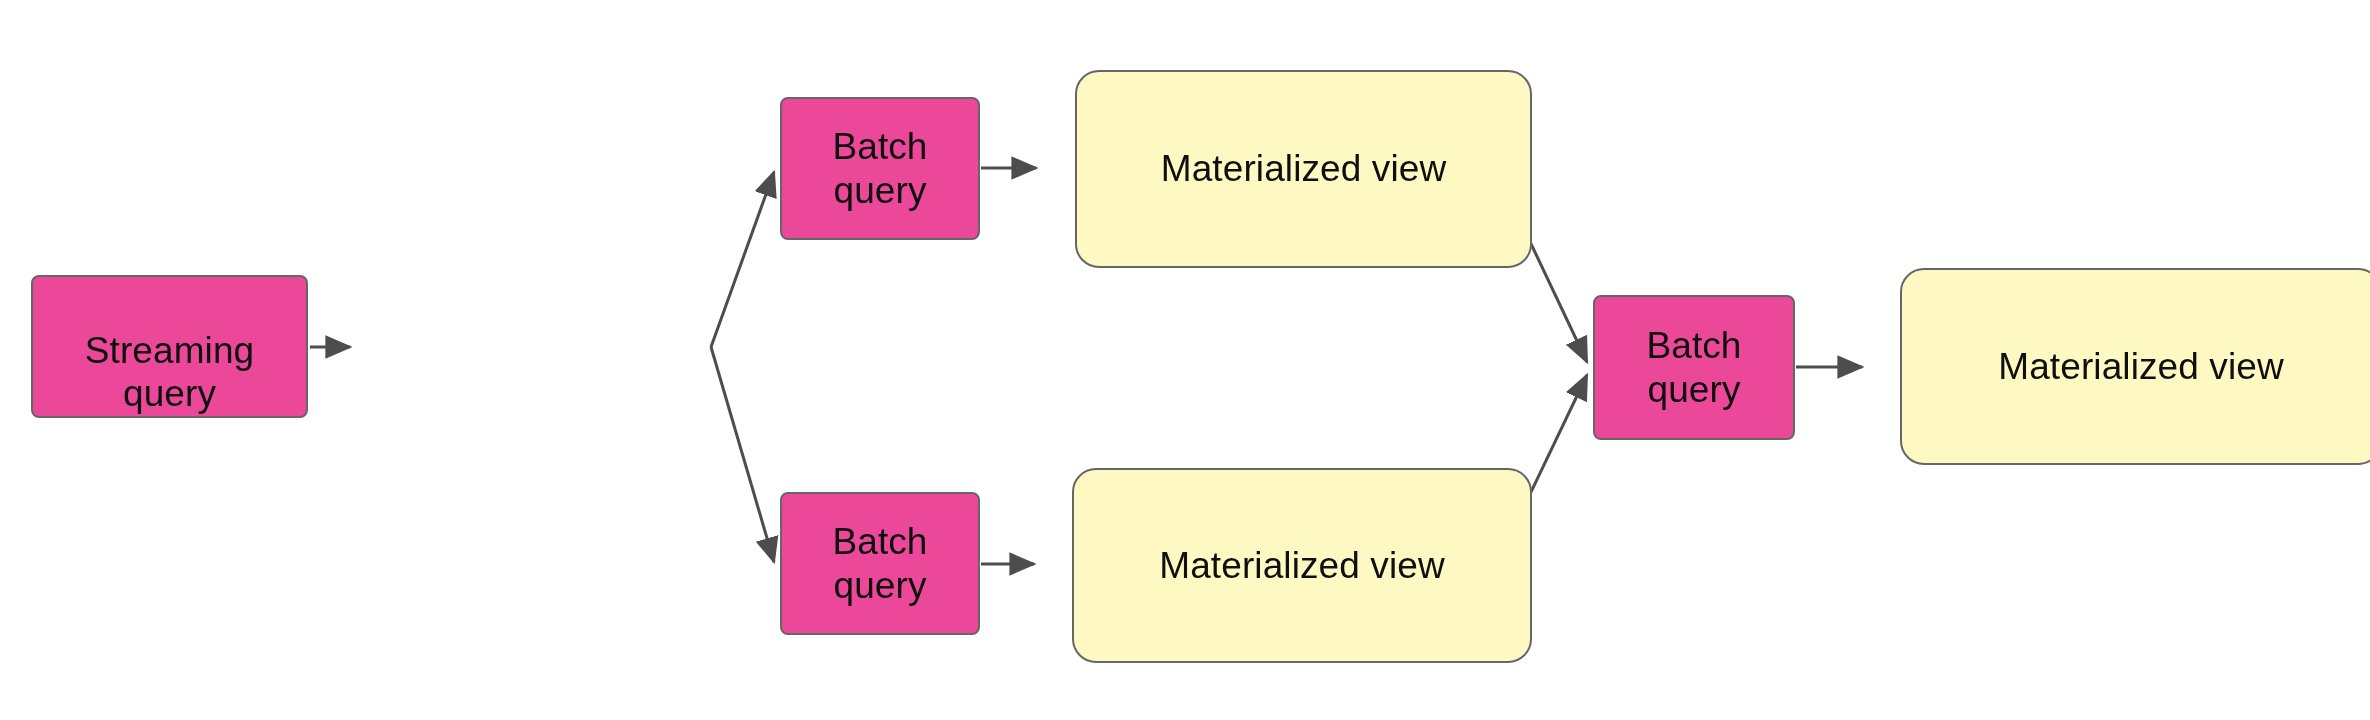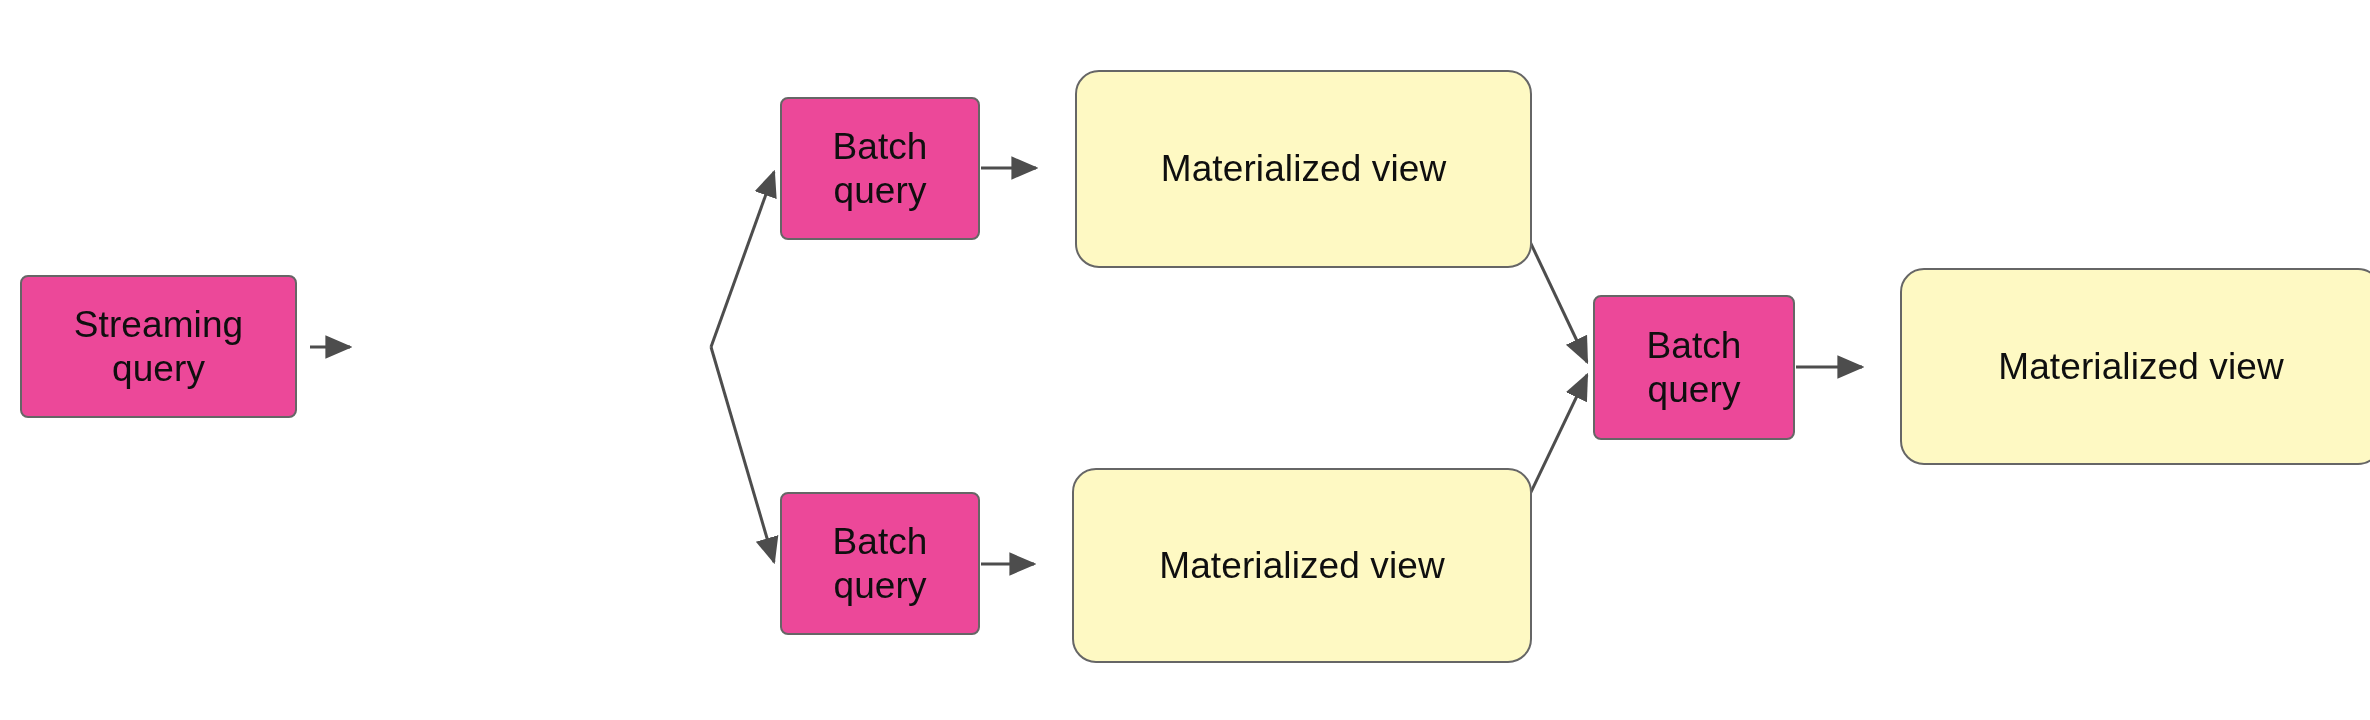--- a/index.html
+++ b/index.html
@@ -72,21 +72,21 @@
         <path d="M 711 347 L 774 172" marker-end="url(#arrowhead)"></path>
         <path d="M 711 347 L 774 562" marker-end="url(#arrowhead)"></path>
         <path d="M 981 168 L 1036 168" marker-end="url(#arrowhead)"></path>
         <path d="M 981 564 L 1034 564" marker-end="url(#arrowhead)"></path>
         <path d="M 1497 172 L 1587 362" marker-end="url(#arrowhead)"></path>
         <path d="M 1497 563 L 1587 375" marker-end="url(#arrowhead)"></path>
         <path d="M 1796 367 L 1862 367" marker-end="url(#arrowhead)"></path>
       </g>
   </svg>
 
-  <div class="node process" style="left: 20px; top: 275px; width: 277px; height: 143px;">
+  <div class="node process" style="left: 31px; top: 275px; width: 277px; height: 143px; align-items: flex-end;">
     <span class="node-label">Streaming
 query</span>
   </div>
 
 
   <div class="node process" style="left: 780px; top: 97px; width: 200px; height: 143px;">
     <span class="node-label">Batch
 query</span>
   </div>
 

